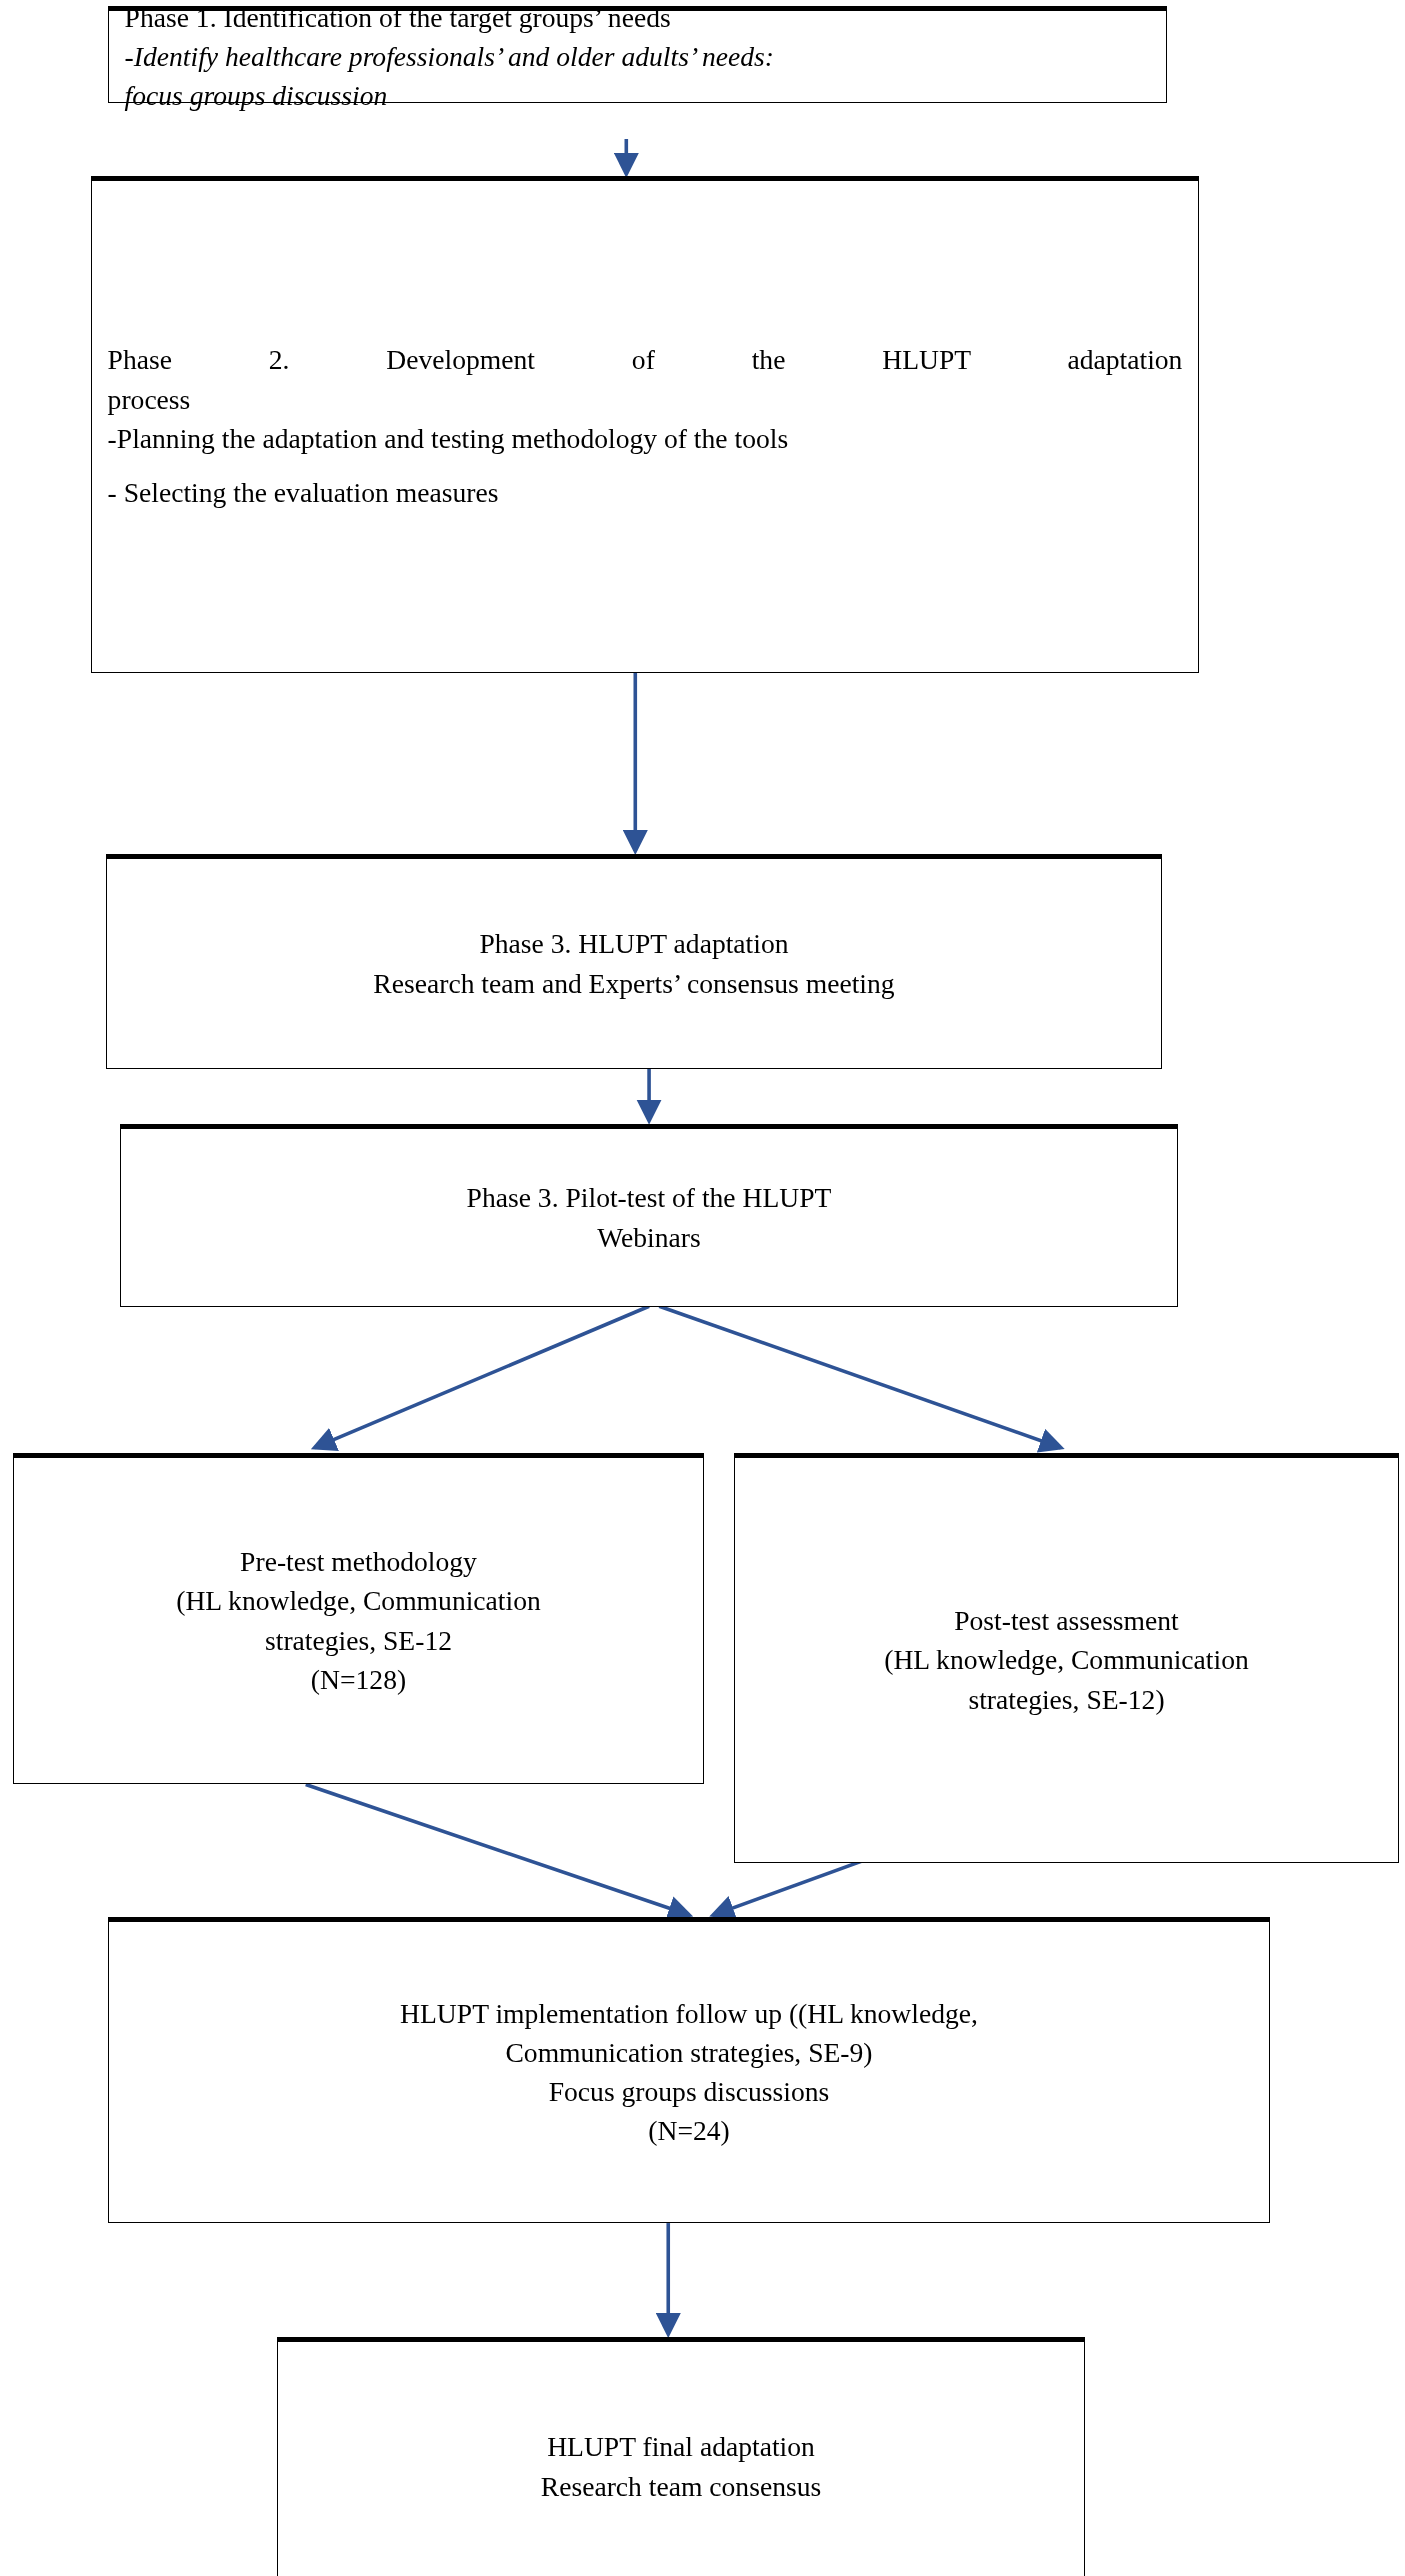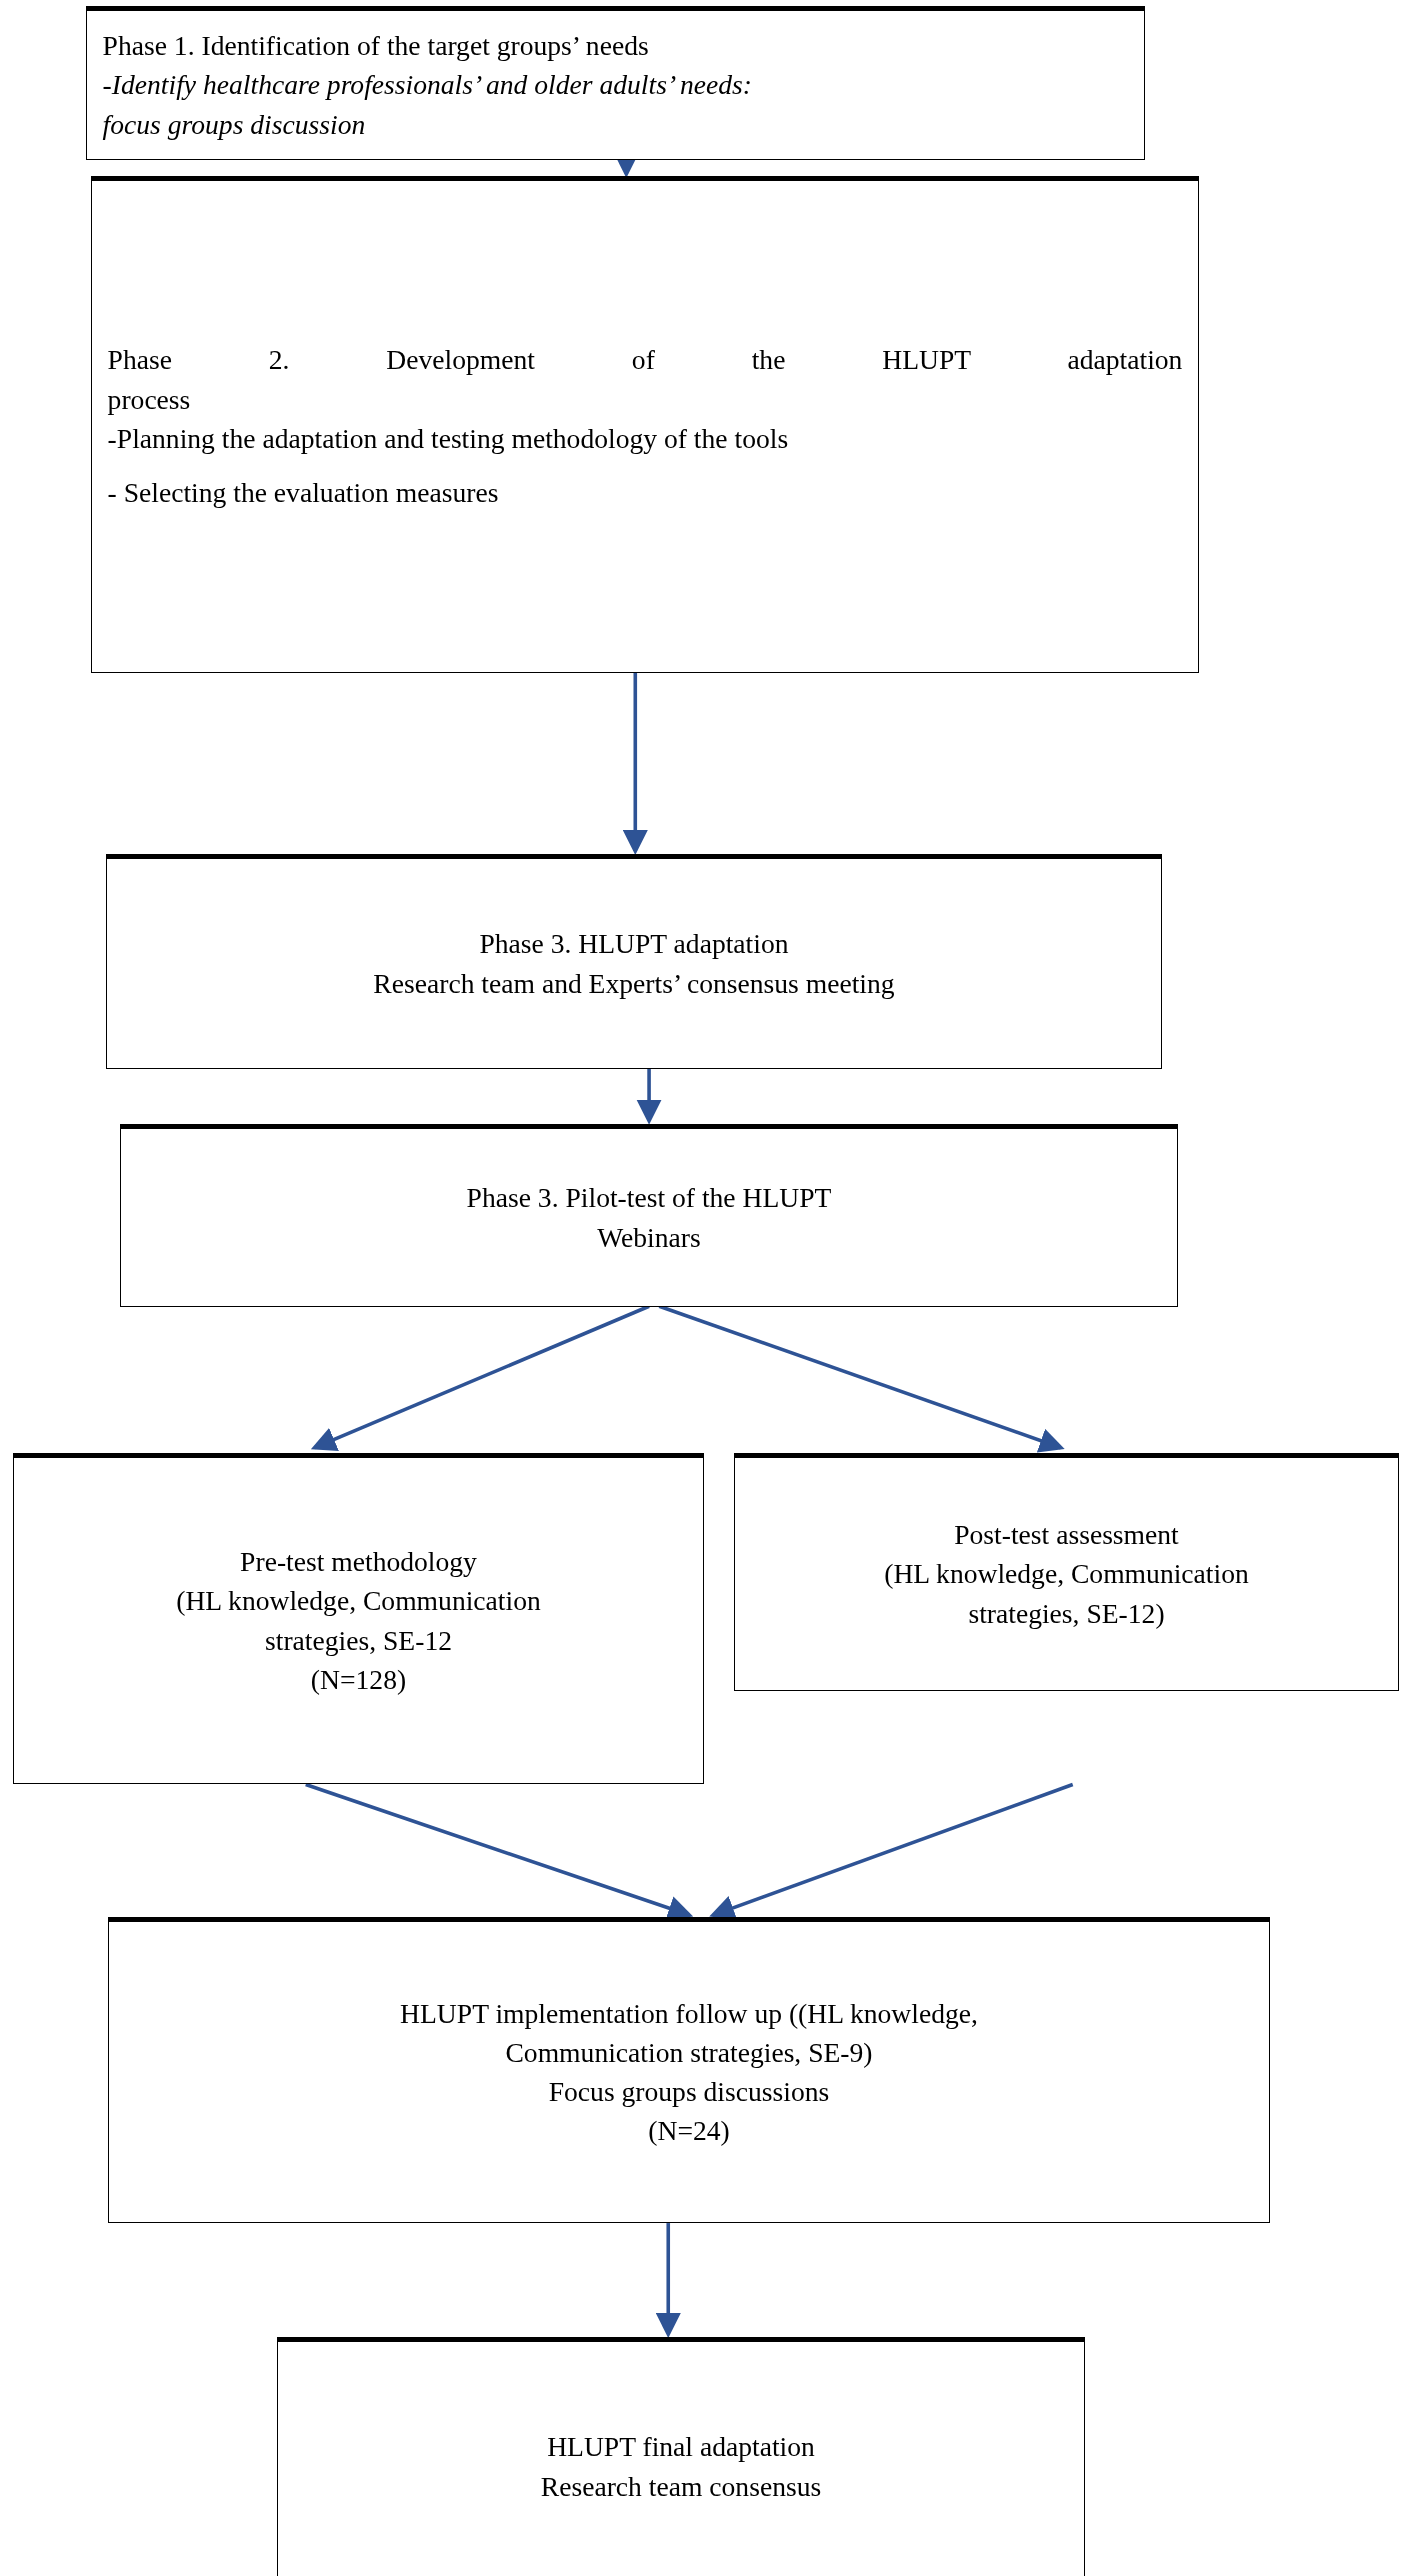--- a/index.html
+++ b/index.html
@@ -71,21 +71,21 @@
 
     <line x1="1100" y1="2180" x2="1770" y2="2416" stroke="#2E5395" stroke-width="6" marker-end="url(#ah)"></line>
 
     <line x1="510" y1="2978" x2="1150" y2="3196" stroke="#2E5395" stroke-width="6" marker-end="url(#ah)"></line>
 
     <line x1="1790" y1="2978" x2="1190" y2="3196" stroke="#2E5395" stroke-width="6" marker-end="url(#ah)"></line>
 
     <line x1="1115" y1="3710" x2="1115" y2="3895" stroke="#2E5395" stroke-width="6" marker-end="url(#ah)"></line>
   </svg>
 
-  <div class="node" style="left:86px; top:6px; width:1059px; height:154px;">
+  <div class="node" style="left:108px; top:6px; width:1059px; height:97px;">
     <div class="node-inner">
       <p class="line ln-left">Phase 1. Identification of the target groups’ needs</p>
       <p class="line ln-left ln-italic">-Identify healthcare professionals’ and older adults’ needs:</p>
       <p class="line ln-left ln-italic">focus groups discussion</p>
     </div>
   </div>
 
   <div class="node" style="left:91px; top:176px; width:1108px; height:497px;">
     <div class="node-inner">
       <p class="line ln-just">Phase 2. Development of the HLUPT adaptation</p>
@@ -112,21 +112,21 @@
 
   <div class="node" style="left:13px; top:1453px; width:691px; height:331px;">
     <div class="node-inner">
       <p class="line ln-center">Pre-test methodology</p>
       <p class="line ln-center">(HL knowledge, Communication</p>
       <p class="line ln-center">strategies, SE-12</p>
       <p class="line ln-center">(N=128)</p>
     </div>
   </div>
 
-  <div class="node" style="left:734px; top:1453px; width:665px; height:238px;">
+  <div class="node" style="left:734px; top:1453px; width:665px; height:410px;">
     <div class="node-inner">
       <p class="line ln-center">Post-test assessment</p>
       <p class="line ln-center">(HL knowledge, Communication</p>
       <p class="line ln-center">strategies, SE-12)</p>
     </div>
   </div>
 
   <div class="node" style="left:108px; top:1917px; width:1162px; height:306px;">
     <div class="node-inner">
       <p class="line ln-center">HLUPT implementation follow up ((HL knowledge,</p>

